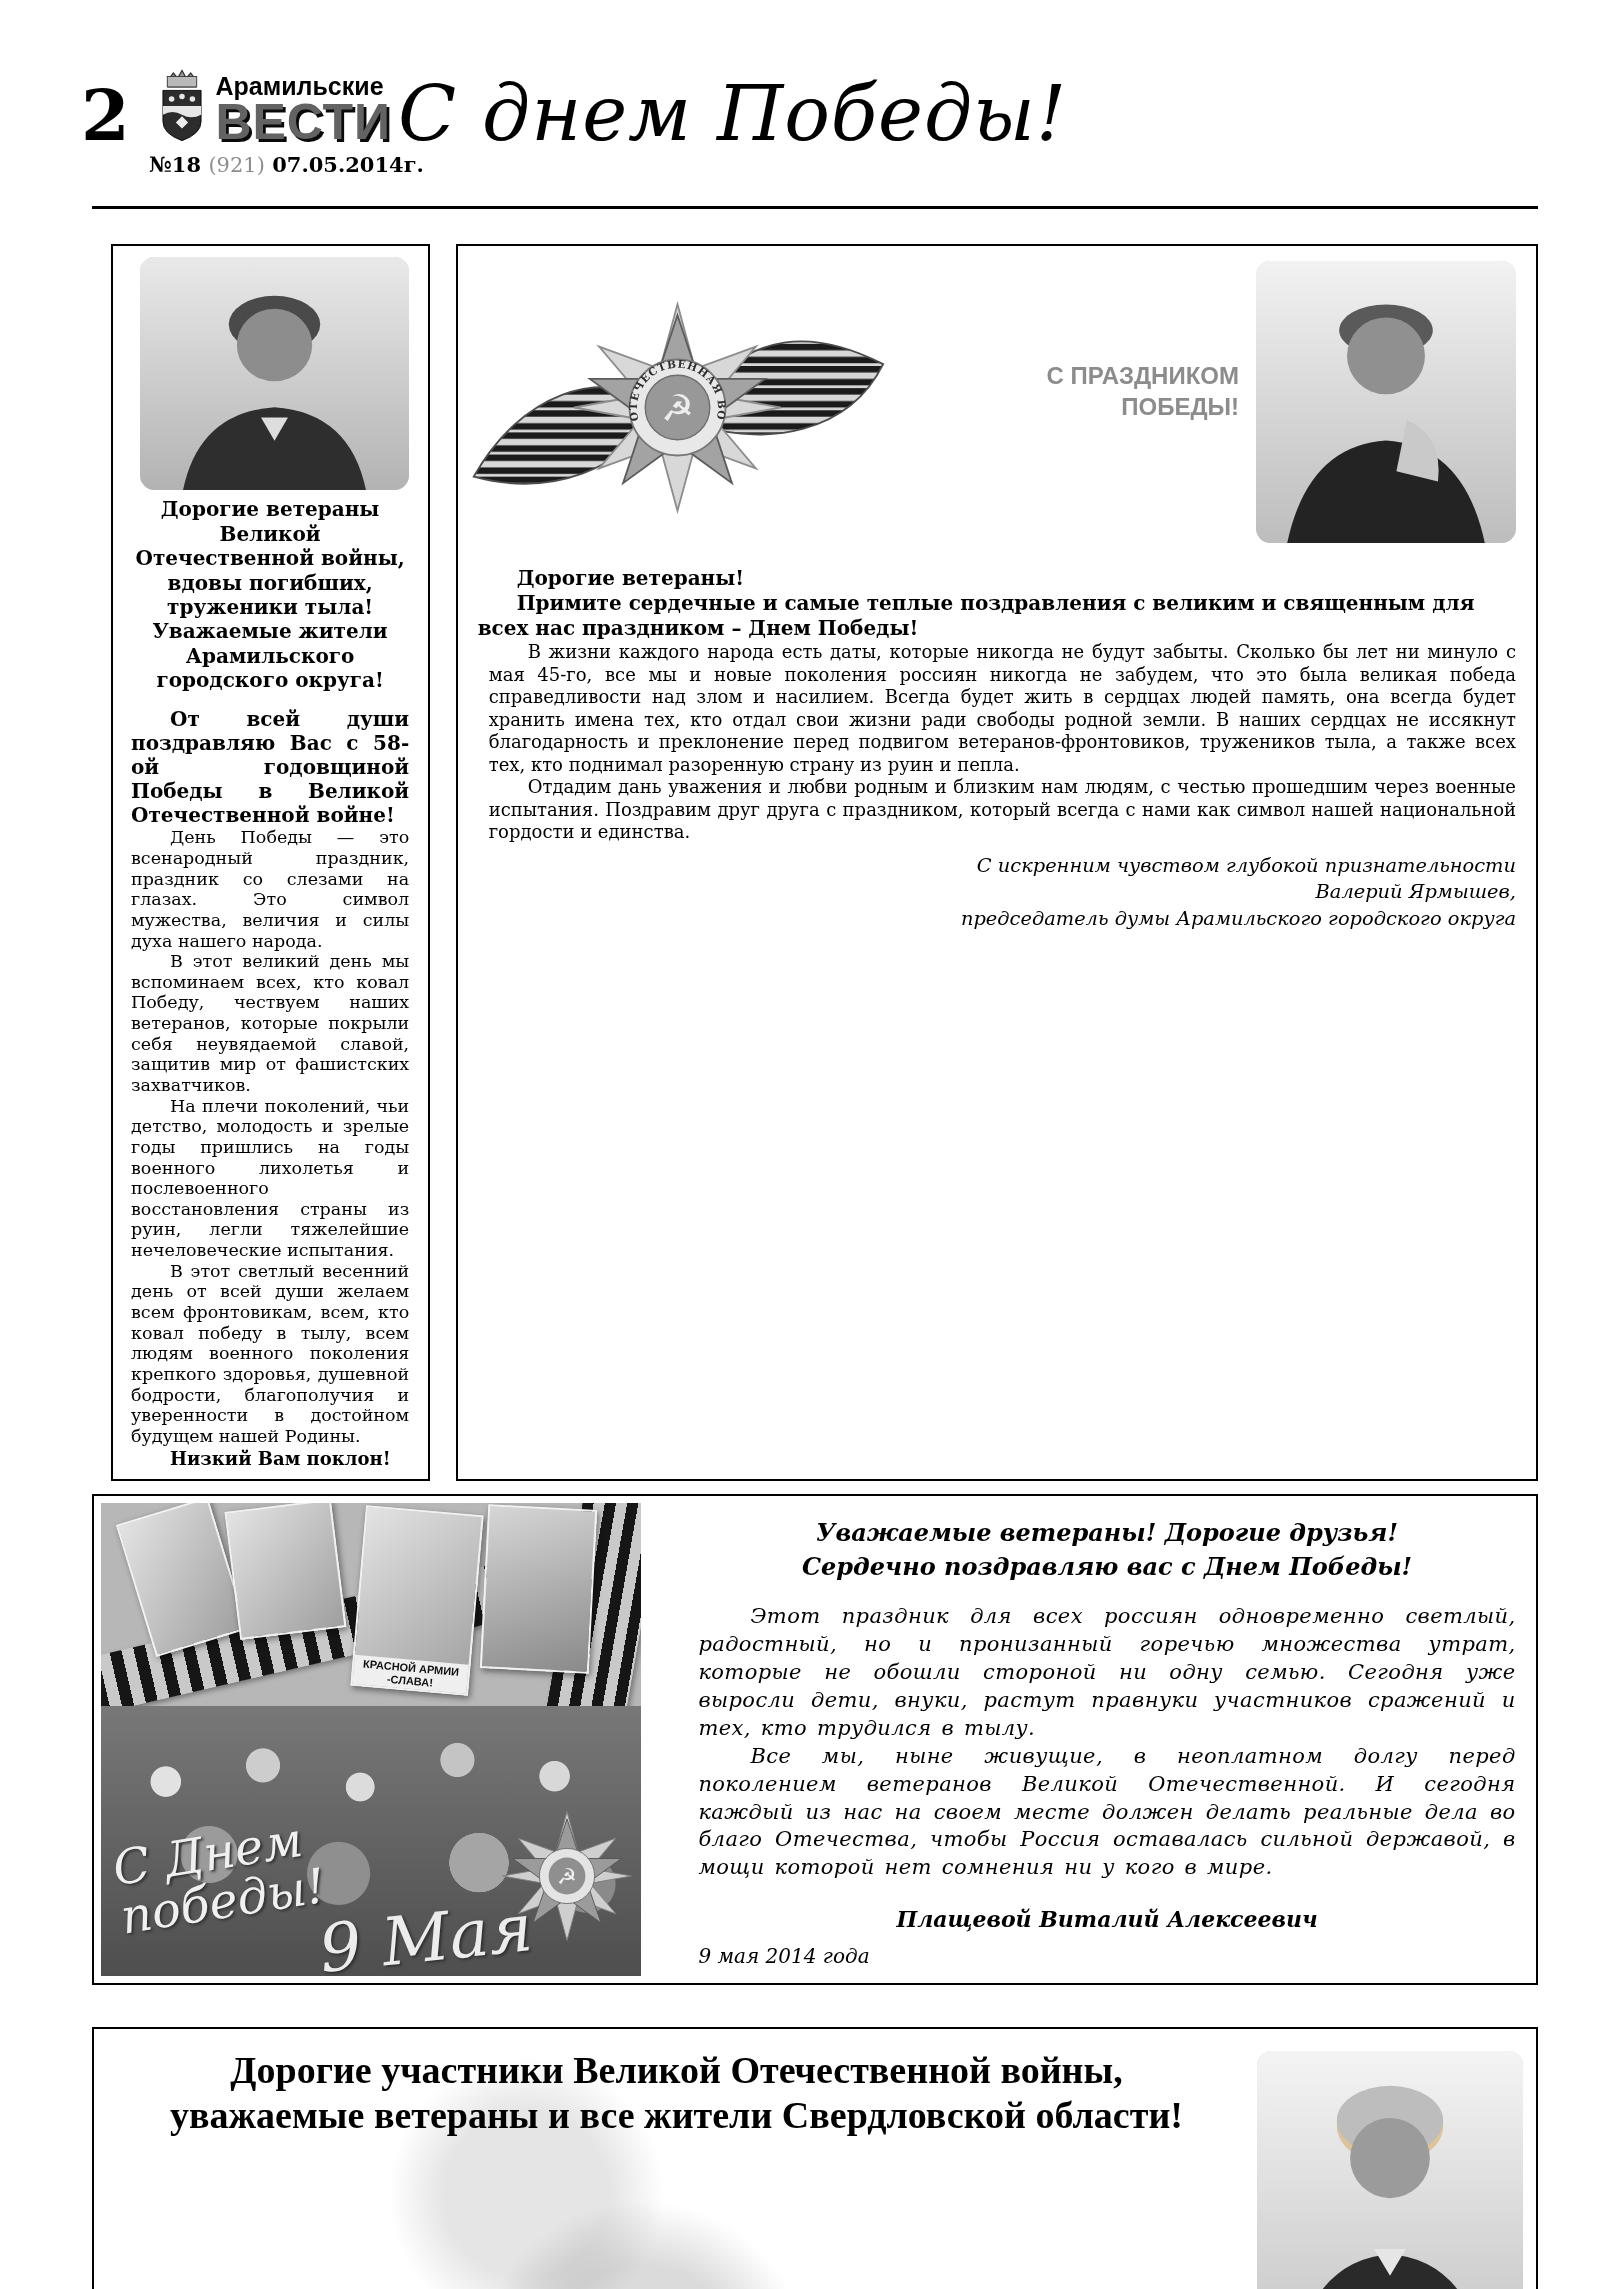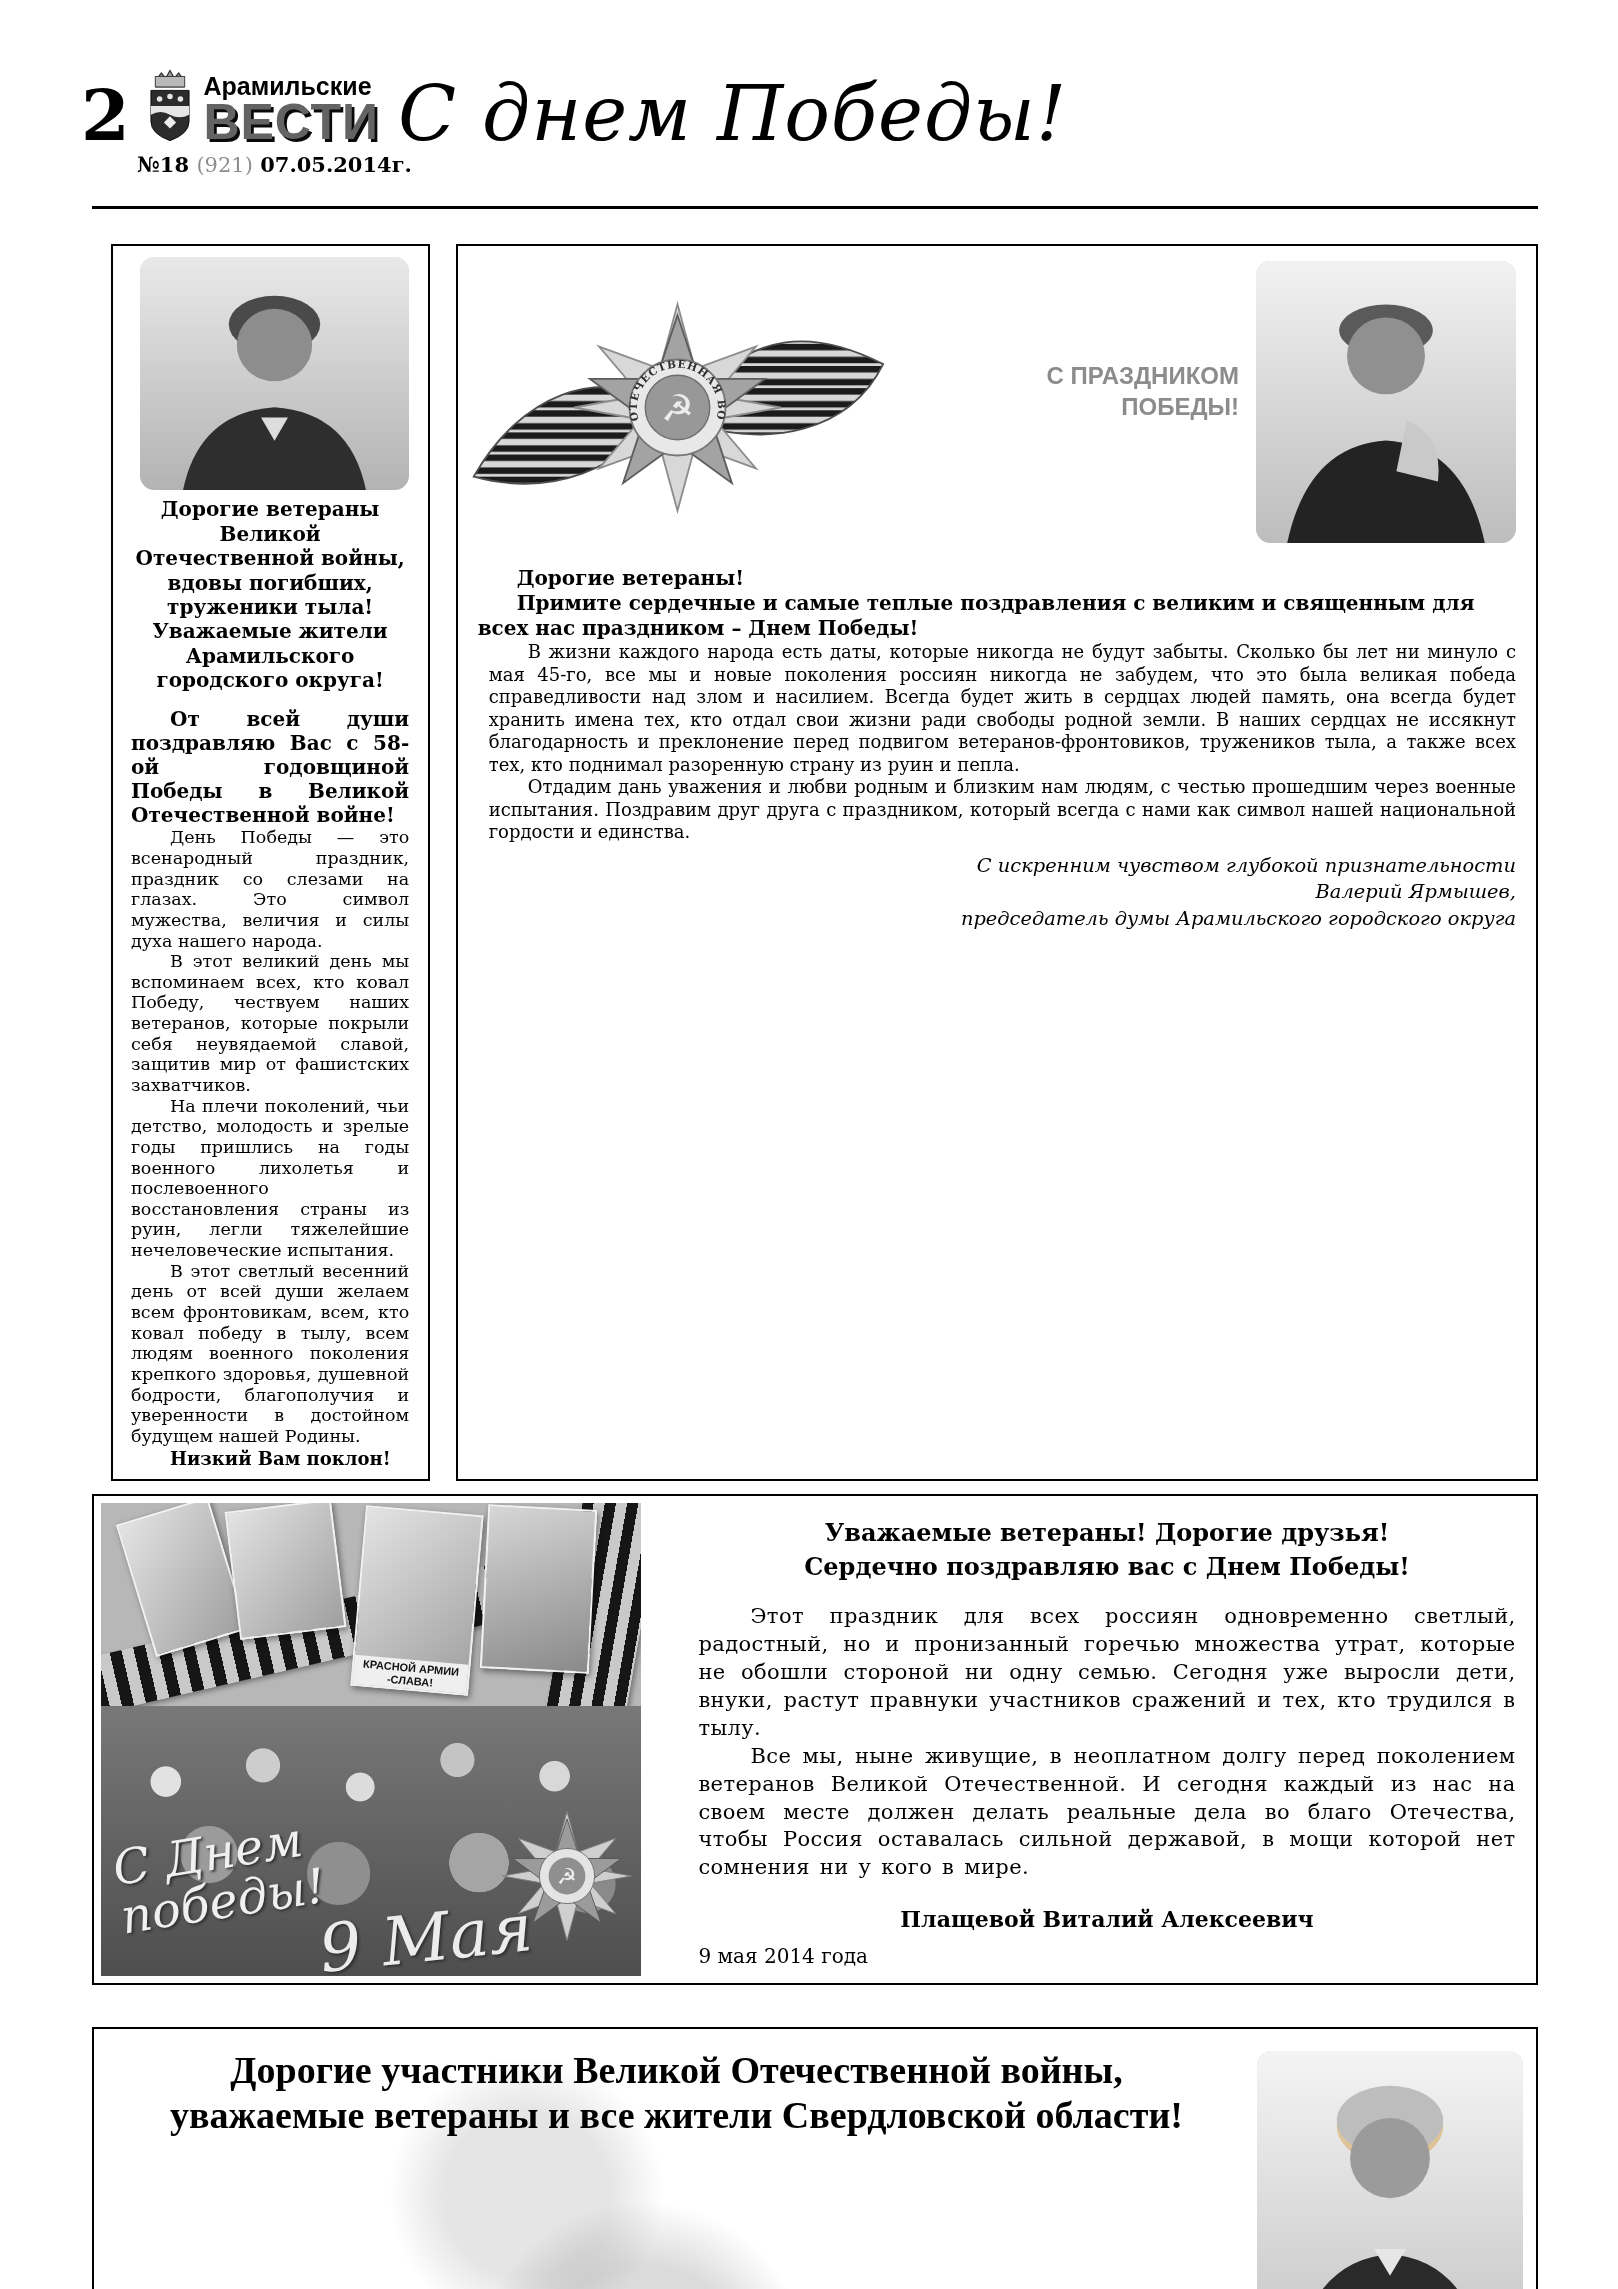--- a/index.html
+++ b/index.html
@@ -7,21 +7,21 @@
   .page {
     width:1619px; min-height:2290px; margin:0 auto; background:#fff; color:#000;
     font-family:"DejaVu Serif", serif; position:relative;
     padding:54px 81px 26px 92px;
   }
   .preline { white-space:pre-line; }
 
   
   .masthead { position:relative; height:155px; border-bottom:3.7px solid #000; }
   .page-num { position:absolute; left:-11px; top:20px; font-size:70px; font-weight:bold; }
-  .logo { position:absolute; left:45px; top:13px; width:249px; text-align:center; }
+  .logo { position:absolute; left:57px; top:13px; width:249px; text-align:center; }
   .logo-row { display:flex; align-items:flex-end; justify-content:center; gap:7.4px; }
   .crest { width:52px; height:78px; flex:0 0 auto; }
   .logo-text { text-align:left; font-family:"Liberation Sans", sans-serif; }
   .logo-top { font-weight:bold; font-size:25px; line-height:1; }
   .logo-main { font-weight:bold; font-size:50px; line-height:0.92; color:#636363; letter-spacing:0.9px; text-shadow:2.8px 2.8px 0 #0a0a0a; }
   .issue { font-size:21px; font-weight:bold; margin-top:7.4px; white-space:nowrap; }
   .issue-series { color:#8d8d8d; font-weight:normal; }
   .main-title { position:absolute; left:306px; top:14.8px; font-size:76px; font-style:italic; font-weight:normal; letter-spacing:0.9px; }
 
   
@@ -81,21 +81,21 @@
              radial-gradient(circle at 20% 55%, #9b9b9b 0 28px, rgba(0,0,0,0) 29px),
              radial-gradient(circle at 44% 62%, #8f8f8f 0 31px, rgba(0,0,0,0) 32px),
              radial-gradient(circle at 70% 58%, #a5a5a5 0 29.5px, rgba(0,0,0,0) 30px),
              radial-gradient(circle at 90% 66%, #8a8a8a 0 28px, rgba(0,0,0,0) 29px),
              linear-gradient(#787878,#4e4e4e); }
   .collage-script { position:absolute; left:14.8px; bottom:50px; font-style:italic; font-size:48px; line-height:1.02;
                     color:#f0f0f0; transform:rotate(-9deg); text-shadow:1.8px 1.8px 2.8px #2e2e2e; }
   .collage-may { position:absolute; right:109px; bottom:-1.8px; font-style:italic; font-size:66px; color:#ececec;
                  transform:rotate(-6deg); text-shadow:1.8px 1.8px 2.8px #2e2e2e; }
   .collage-star { position:absolute; right:5.5px; bottom:31px; width:138px; height:138px; }
-  .mid-text { flex:1 1 auto; padding:13px 13px 7.4px 57px; }
+  .mid-text { flex:1 1 auto; padding:13px 13px 7.4px 57px;font-style:italic; }
   .mid-head { text-align:center; font-weight:bold; font-size:24px; line-height:1.4; }
   .mid-body { margin-top:20px; }
   .mid-body p { font-size:21px; line-height:1.33; letter-spacing:0.4px; word-spacing:2.8px;
                 text-align:justify; text-indent:52px; }
   .mid-sig { text-align:center; font-weight:bold; font-size:22px; line-height:1.4; margin-top:22px; }
   .mid-date { font-size:20px; margin-top:9.2px; }
 
   
   .box-bottom { margin-top:42px; position:relative; padding:18.5px 24px 13px; min-height:755px; overflow:hidden; }
   .watermark { position:absolute; inset:0; pointer-events:none;

